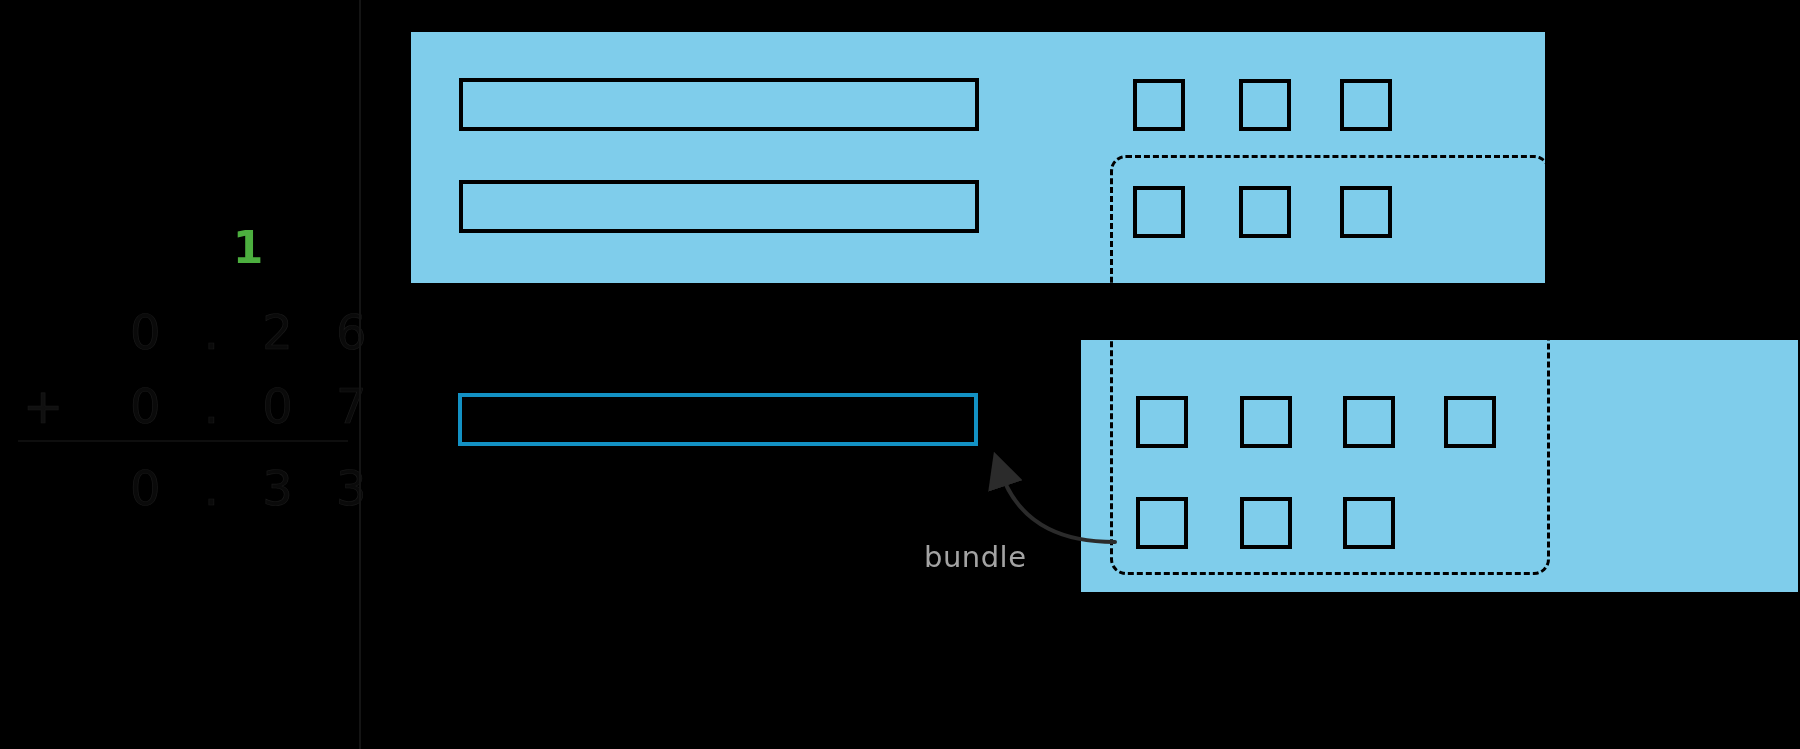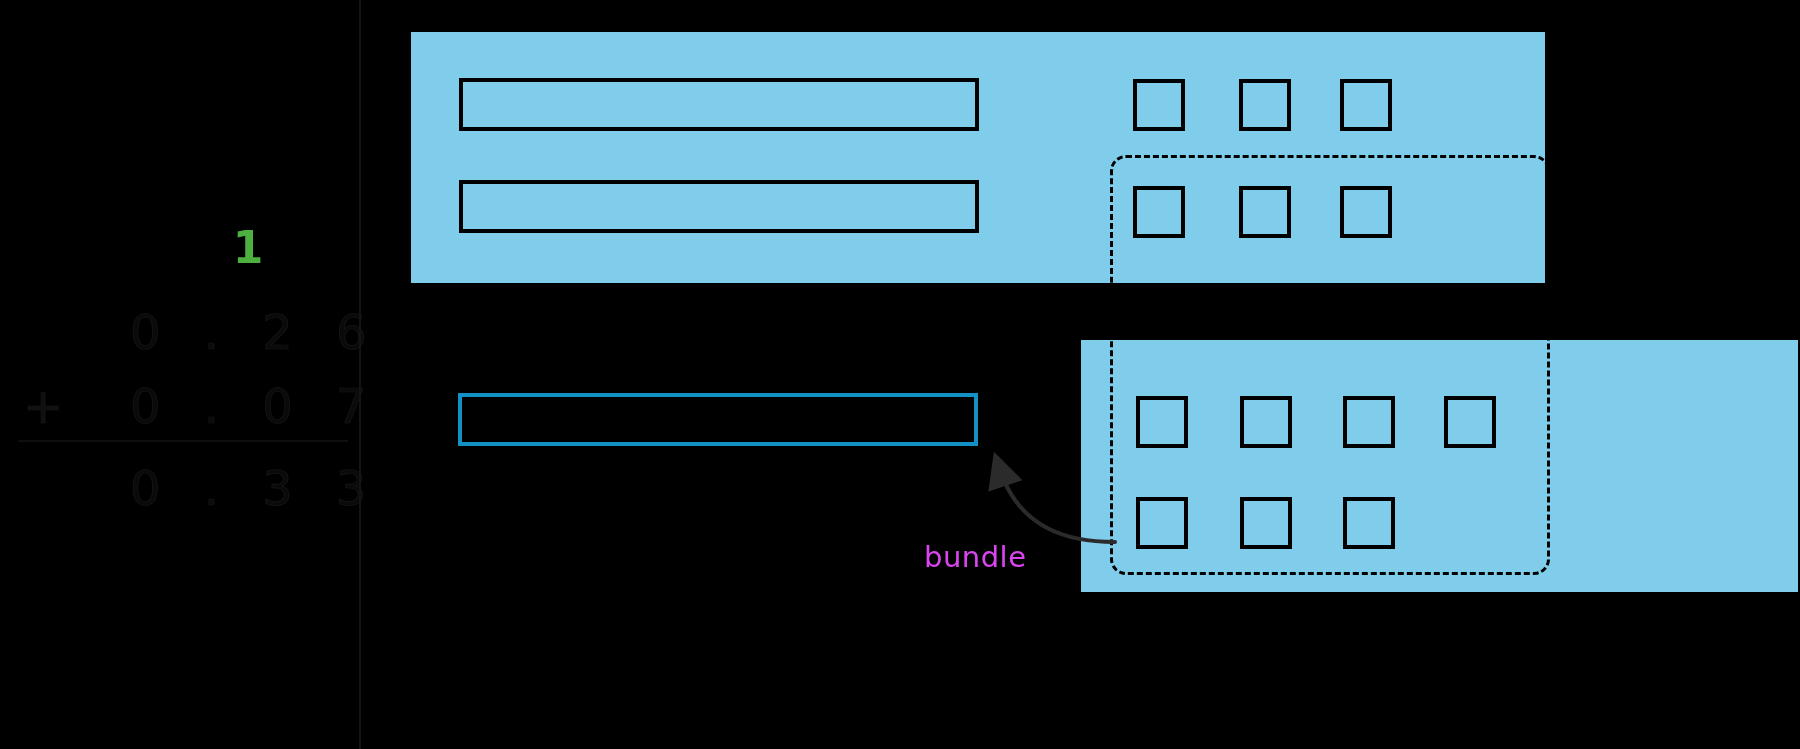--- a/index.html
+++ b/index.html
@@ -53,21 +53,21 @@
   
   .dash{position:absolute;border:3px dashed #000;border-radius:16px;box-sizing:border-box;background:transparent;}
   #dash-top{left:1110px;top:155px;width:440px;height:300px;}
   #dash-bottom{left:1110px;top:300px;width:440px;height:275px;}
 
   
   #arrow{position:absolute;left:880px;top:430px;width:300px;height:160px;pointer-events:none;}
 
   .bundle-label{
     position:absolute;left:924px;top:541px;
-    font-size:29px;line-height:32px;color:#d946ef;
+    font-size:29px;line-height:32px;color:#a3a3a3;
     letter-spacing:0.5px;white-space:nowrap;
   }
 </style>
 </head>
 <body>
 
 <div id="stage">
 
   <div class="math-panel">
 

